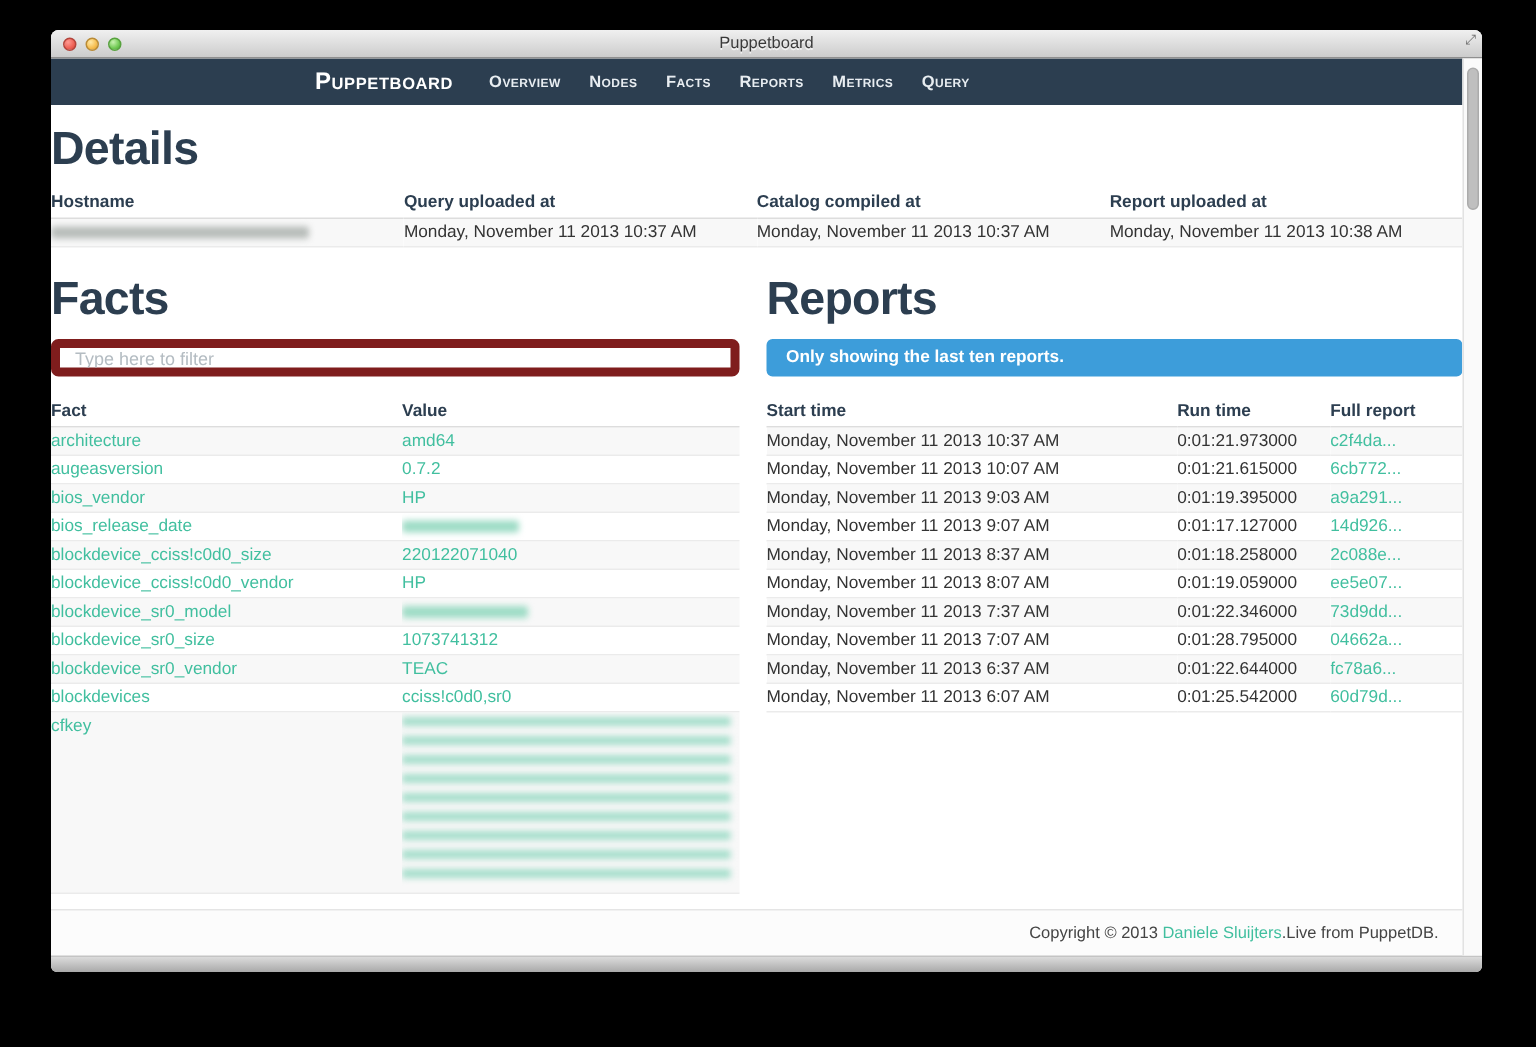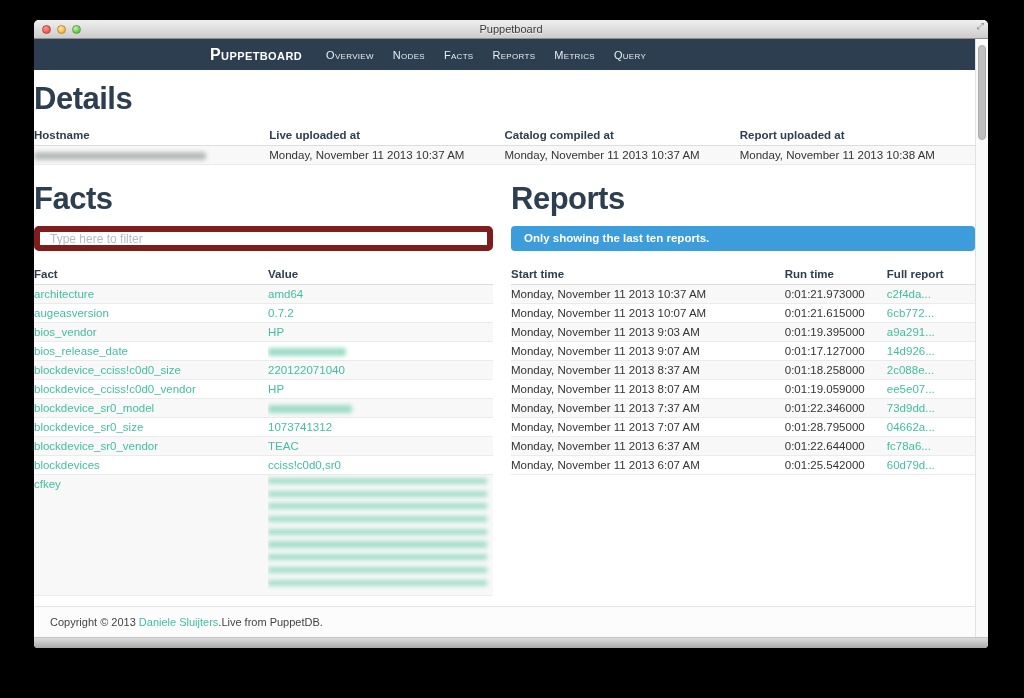--- a/index.html
+++ b/index.html
@@ -30,21 +30,21 @@
     background:#bfbfbf; border-radius:4px; border:1px solid #ababab; }
 
   
   .bottombar { flex:0 0 11px; background:linear-gradient(#dcdcdc,#a9a9a9);
     border-top:1px solid #c4c4c4; }
 
   
   nav { flex:0 0 31px; background:#2c3e50; display:flex; align-items:center; padding-left:176px; }
   nav a { text-decoration:none; font-variant:small-caps; cursor:pointer; }
   .brand { color:#ffffff; font-size:16px; font-weight:700; letter-spacing:.4px; margin-right:24px; }
-  .navitem { color:#e8edf1; font-size:11px; font-weight:400; letter-spacing:.3px; margin-right:19px; }
+  .navitem { color:#e8edf1; font-size:11px; font-weight:700; letter-spacing:.3px; margin-right:19px; }
 
   
   main { flex:1; overflow:hidden; padding:0 0; }
   h1 { color:#2c3e50; font-size:31px; font-weight:700; letter-spacing:-.5px; }
   .h-details { margin:11px 0 9px; }
   .h-section { margin:13px 0 9px; }
 
   table { width:100%; border-collapse:collapse; table-layout:fixed; }
   th { text-align:left; font-size:11.5px; color:#2c3e50; padding:3px 8px 4px 0;
        border-bottom:1px solid #dddddd; }
@@ -70,21 +70,21 @@
   
   .blur-bar { display:inline-block; height:8px; border-radius:2px; filter:blur(2px);
     vertical-align:middle; }
   .blur-gray { background:#b7bcb9; }
   .blur-green { background:#9edcc6; }
   .blur-block { width:219px; height:114px; filter:blur(2px);
     background:repeating-linear-gradient(to bottom, #a5decb 0px, #a5decb 6px, rgba(165,222,203,0) 6px, rgba(165,222,203,0) 12.7px); }
 
   
   footer { flex:0 0 31px; border-top:1px solid #e5e5e5; background:#fcfcfc;
-    display:flex; align-items:center; justify-content:flex-start; padding:0 16px;
+    display:flex; align-items:center; justify-content:flex-end; padding:0 16px;
     font-size:11px; color:#444; }
   footer a { color:#41bf9f; text-decoration:none; cursor:pointer; }
 </style>
 </head>
 <body>
 
 <div class="stage">
   <div class="window">
 
     <div class="titlebar">
@@ -116,21 +116,21 @@
           <table>
             <colgroup>
                 <col style="width:25%">
                 <col style="width:25%">
                 <col style="width:25%">
                 <col style="width:25%">
               </colgroup>
             <thead>
               <tr>
                 <th>Hostname</th>
-                <th>Live uploaded at</th>
+                <th>Query uploaded at</th>
                 <th>Catalog compiled at</th>
                 <th>Report uploaded at</th>
               </tr>
             </thead>
             <tbody>
               <tr>
                 <td><span class="blur-bar blur-gray" style="width:172px"></span></td>
                 <td>Monday, November 11 2013 10:37 AM</td>
                 <td>Monday, November 11 2013 10:37 AM</td>
                 <td>Monday, November 11 2013 10:38 AM</td>

